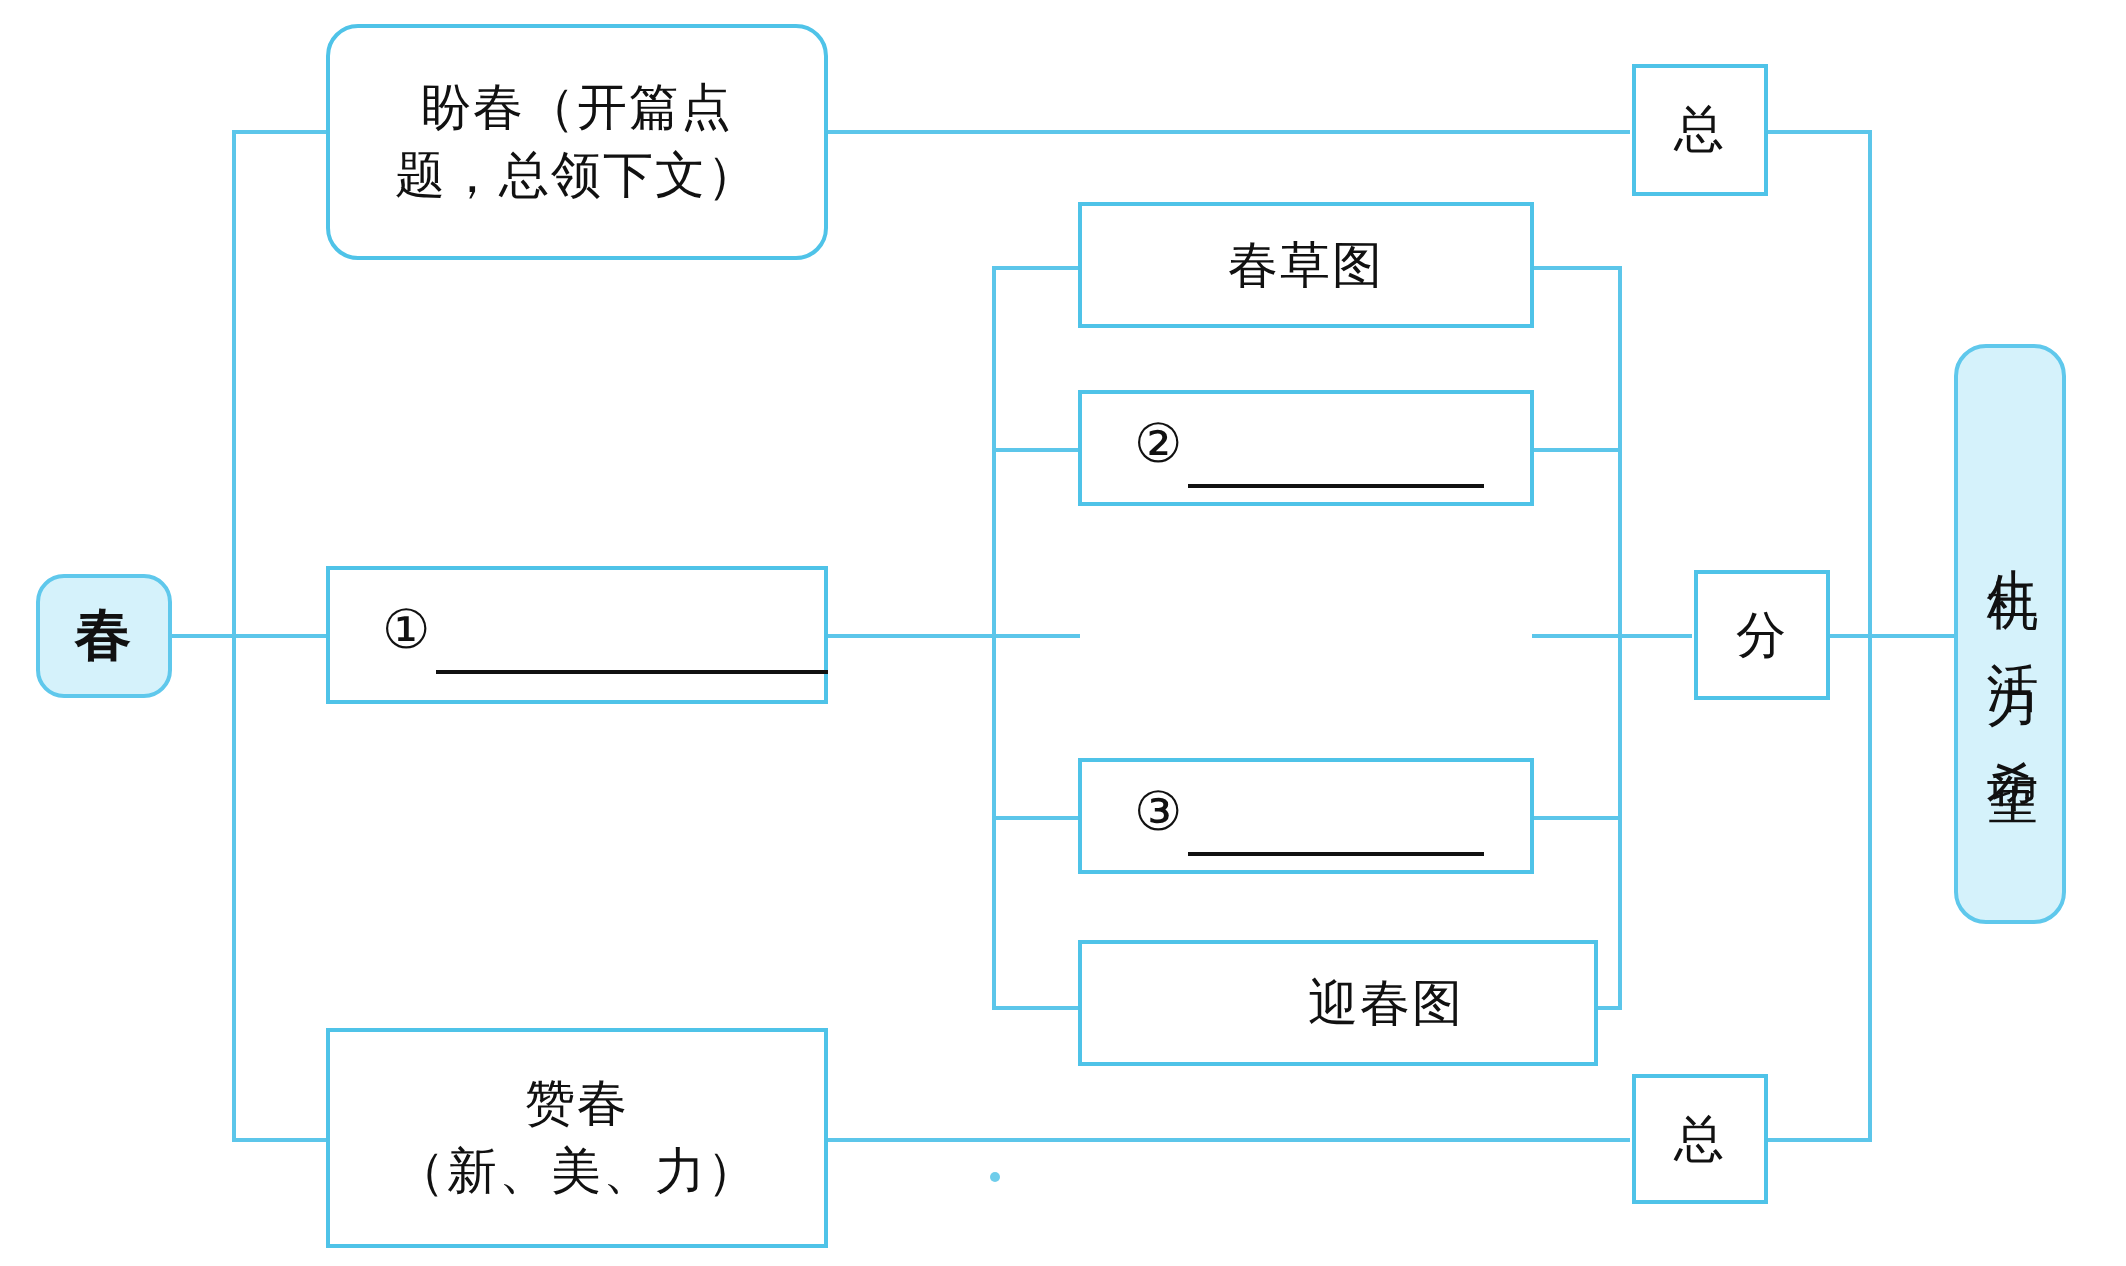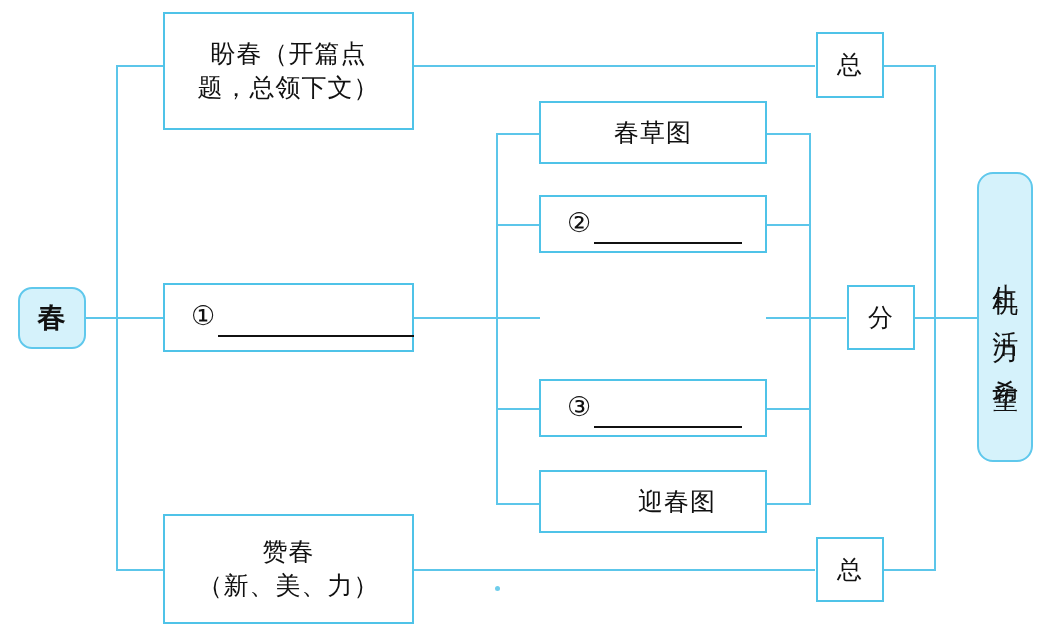--- a/index.html
+++ b/index.html
@@ -87,21 +87,21 @@
   <div class="wire h" style="left:884px;top:569px;width:52px;"></div>
   <div class="wire v" style="left:934px;top:65px;height:505px;"></div>
   <div class="wire h" style="left:934px;top:317px;width:44px;"></div>
 
   <div class="dot" style="left:495px;top:586px;"></div>
 
   <div class="node rounded" style="left:18px;top:287px;width:68px;height:62px;font-size:28px;font-weight:600;">
     <span class="txt">春</span>
   </div>
 
-  <div class="node" style="left:163px;top:12px;width:251px;height:118px;">
+  <div class="node" style="left:163px;top:12px;width:251px;height:118px;border-radius:16px;">
     <span class="txt">盼春（开篇点
 题，总领下文）</span>
   </div>
 
   <div class="node blankbox" style="left:163px;top:283px;width:251px;height:69px;">
     <span class="inner">
       <span class="num">①</span>
       <span class="rule rule-long"></span>
     </span>
   </div>
@@ -123,21 +123,21 @@
   </div>
 
 
   <div class="node blankbox" style="left:539px;top:379px;width:228px;height:58px;">
     <span class="inner">
       <span class="num">③</span>
       <span class="rule rule-med"></span>
     </span>
   </div>
 
-  <div class="node" style="left:539px;top:470px;width:228px;height:63px;padding-left:48px;">
+  <div class="node" style="left:539px;top:470px;width:260px;height:63px;padding-left:48px;">
     <span class="txt">迎春图</span>
   </div>
 
   <div class="node small" style="left:816px;top:32px;width:68px;height:66px;">
     <span class="txt">总</span>
   </div>
 
   <div class="node small" style="left:847px;top:285px;width:68px;height:65px;">
     <span class="txt">分</span>
   </div>

